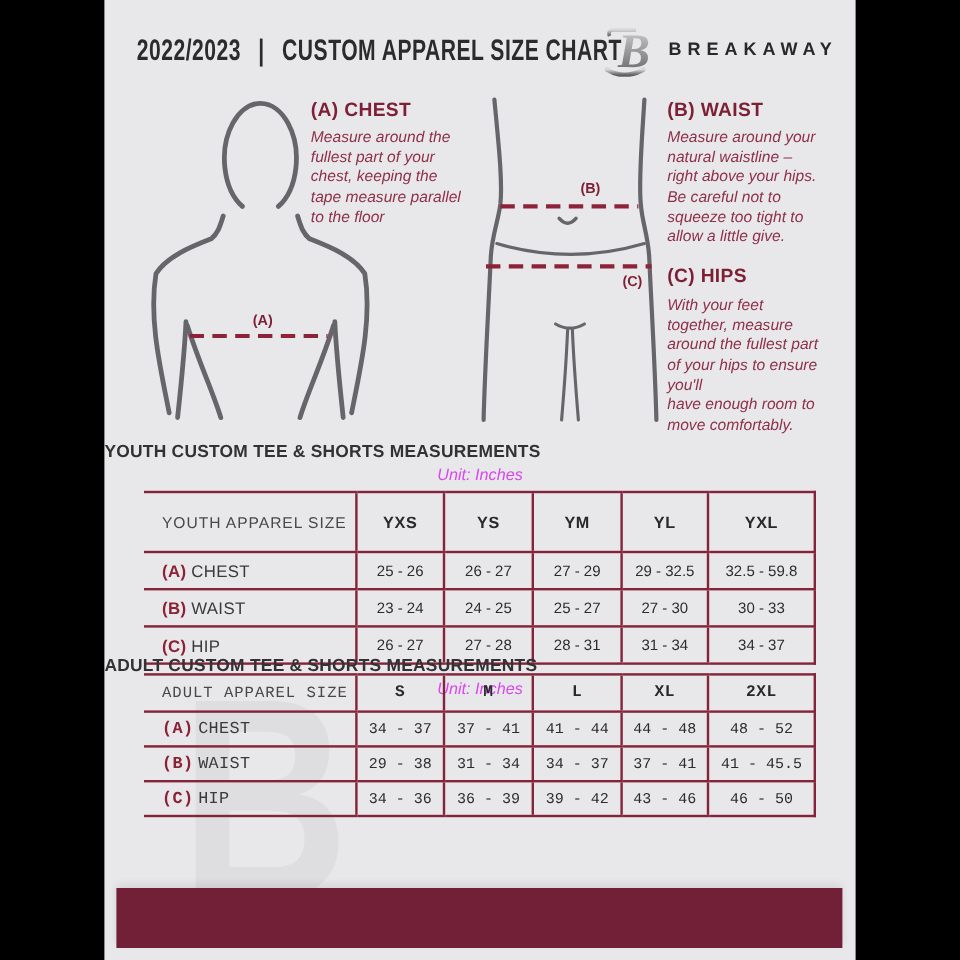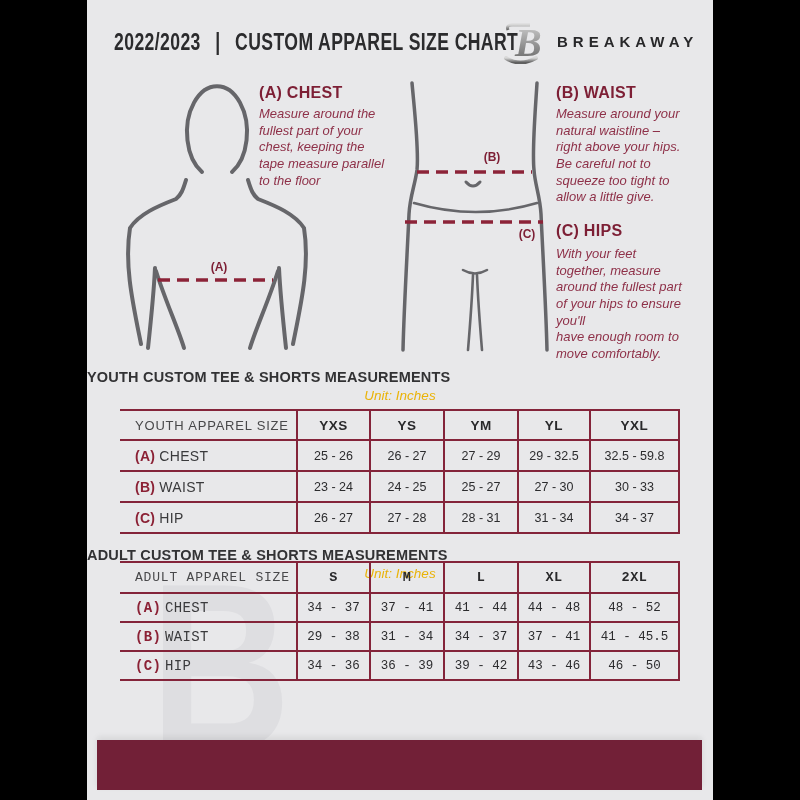--- a/index.html
+++ b/index.html
@@ -15,33 +15,33 @@
   .logo{position:absolute;left:500px;top:16px;z-index:1;}
   .fig{position:absolute;z-index:1;}
   .guide-h{position:absolute;font-size:16px;font-weight:bold;color:#7d1f35;letter-spacing:0.3px;
            white-space:nowrap;z-index:1;}
   .guide-p{position:absolute;font-size:13px;font-style:italic;color:#8e3048;line-height:1.28;
            white-space:pre-line;z-index:1;}
   .marker{position:absolute;font-size:12px;font-weight:bold;color:#7d1f35;width:30px;text-align:center;z-index:1;}
   .sec-title{position:absolute;left:87px;width:626px;text-align:left;font-size:14.5px;font-weight:bold;
              color:#323234;letter-spacing:0.2px;z-index:1;}
   .sec-unit{position:absolute;left:87px;width:626px;text-align:center;font-size:13.5px;font-style:italic;
-            color:#eab308;z-index:1;}
+            color:#d946ef;z-index:1;}
   table.size{position:absolute;left:120px;width:559px;border-collapse:collapse;table-layout:fixed;z-index:1;}
   table.size th,table.size td{border-top:2px solid #84243a;border-bottom:2px solid #84243a;
             padding:0;vertical-align:middle;background:transparent;}
   table.size th+th,table.size td+td{border-left:2px solid #84243a;}
   table.size tr>*:last-child{border-right:2px solid #84243a;}
   .col-label{text-align:left;padding-left:15px !important;font-weight:normal;font-size:13px;
              color:#48484a;letter-spacing:0.8px;}
   .szcol{font-size:13.5px;font-weight:bold;color:#29292b;letter-spacing:0.5px;text-align:center;}
   .rowlab{text-align:left;padding-left:15px !important;font-size:14px;color:#3a3a3c;letter-spacing:0.3px;}
   .pf{font-weight:bold;color:#8b2135;margin-right:4px;}
   .val{font-size:12.5px;color:#2c2c2e;text-align:center;border-radius:11px;}
-  .youth tr.h{height:30px;} .youth tr.d{height:31px;}
+  .youth tr.h{height:50px;} .youth tr.d{height:31px;}
   .adult tr.h{height:31px;} .adult tr.d{height:29px;}
   .footer{position:absolute;left:97px;top:740px;width:605px;height:50px;background:#722037;
           box-shadow:0 -3px 6px rgba(0,0,0,0.08);z-index:2;}
 </style>
 </head>
 <body>
 
 <div class="canvas">
   <div class="page"></div>
   <div class="watermark">B</div>

